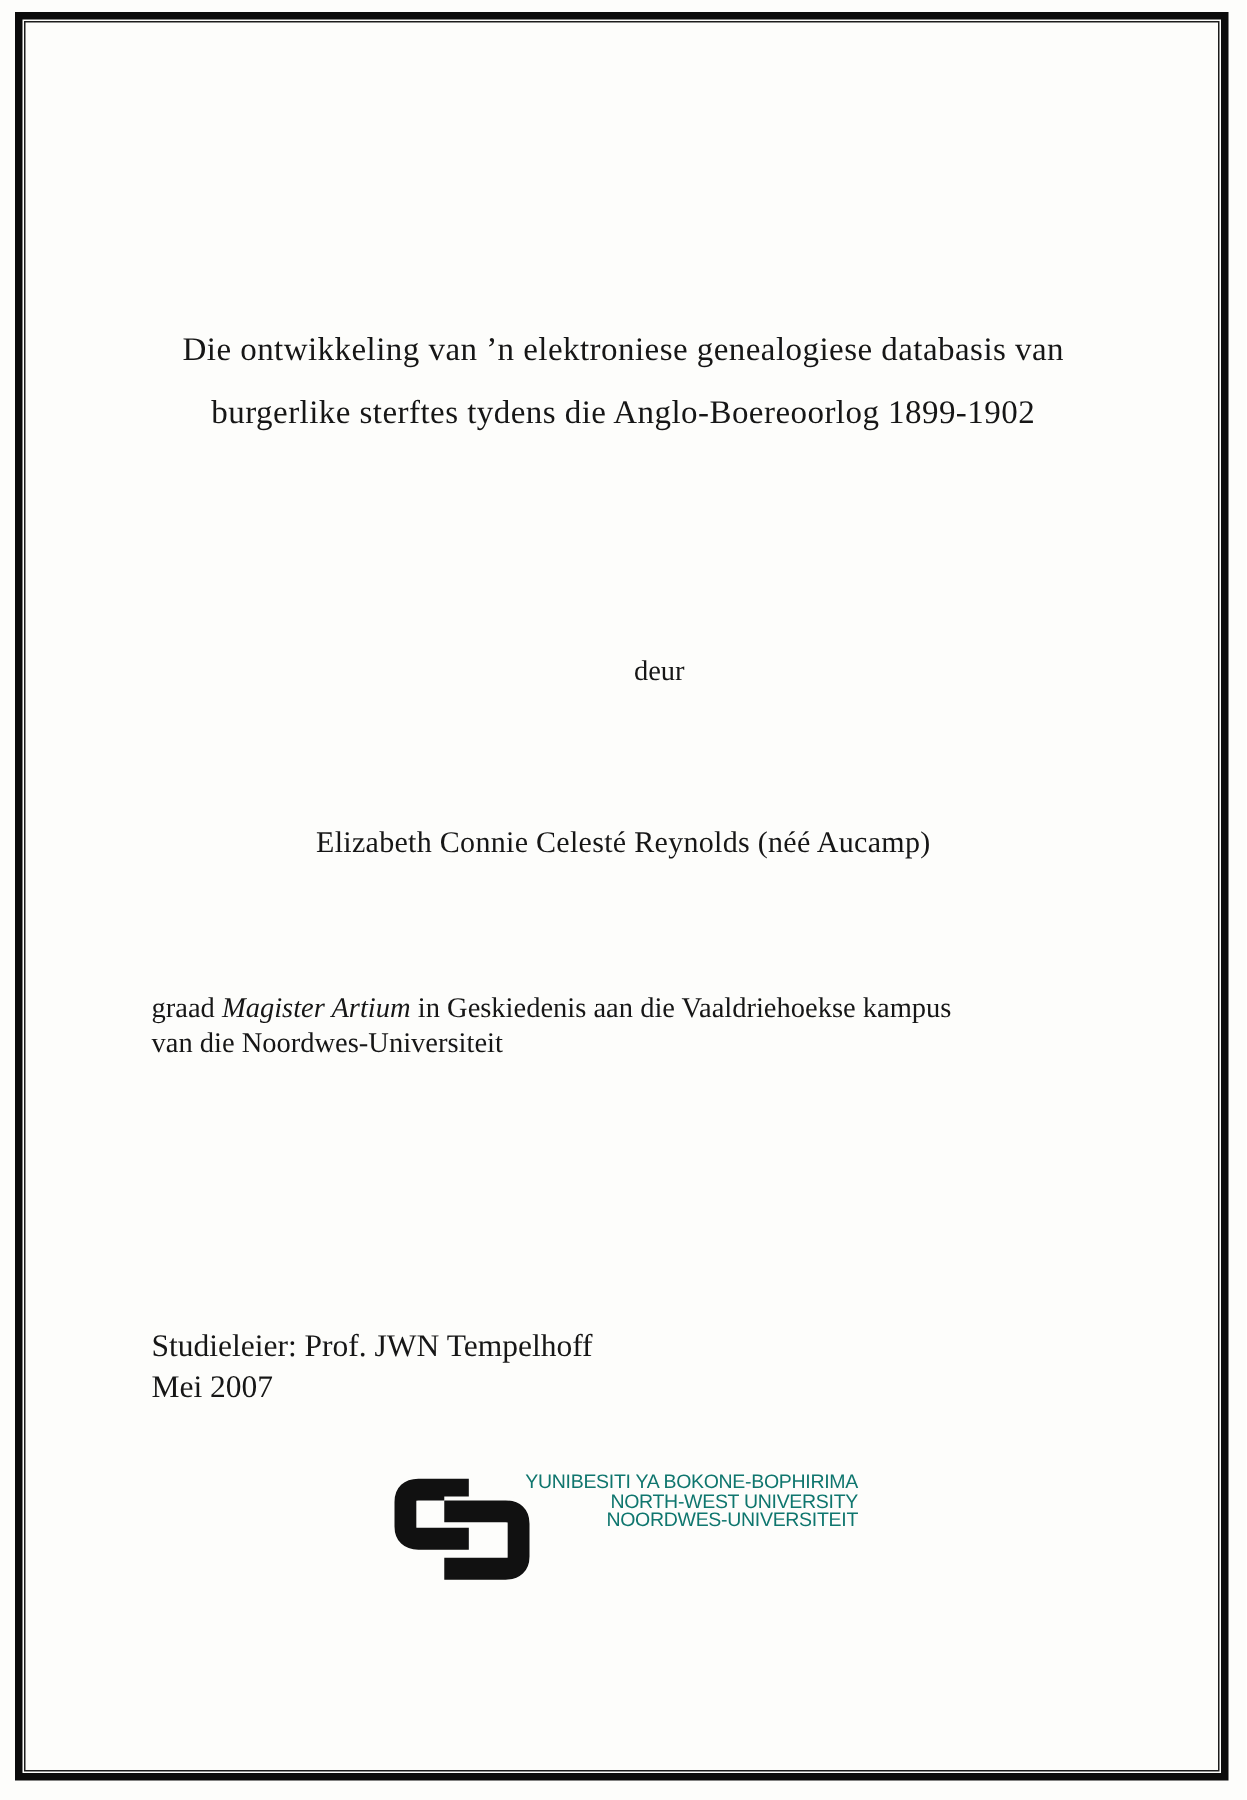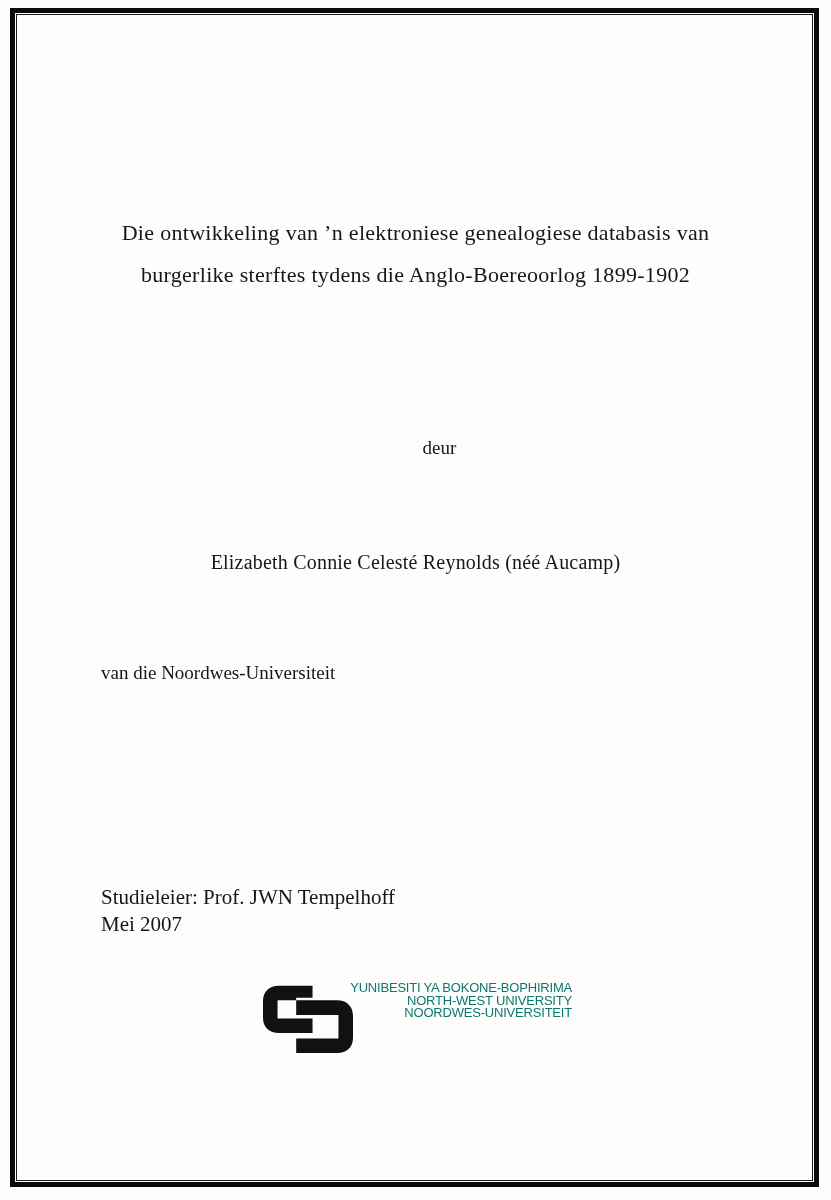--- a/index.html
+++ b/index.html
@@ -108,20 +108,21 @@
   <h1 class="title">
     <span class="tl">Die ontwikkeling van ’n elektroniese genealogiese databasis van</span>
     <span class="tl">burgerlike sterftes tydens die Anglo-Boereoorlog 1899-1902</span>
   </h1>
 
   <div class="byline">deur</div>
 
   <div class="author">Elizabeth Connie Celesté Reynolds (néé Aucamp)</div>
 
   <div class="statement">
+    <span class="st-line"><span>graad </span><span class="degree-italic">Magister Artium</span><span> in Geskiedenis aan die Vaaldriehoekse kampus</span></span>
     <span class="st-line">van die Noordwes-Universiteit</span>
   </div>
 
   <div class="supervisor-block">
     <div>Studieleier: Prof. JWN Tempelhoff</div>
     <div>Mei 2007</div>
   </div>
 
   <div class="logo">
     <svg class="logo-mark" width="100" height="78" viewBox="0 0 110 85" aria-hidden="true">

